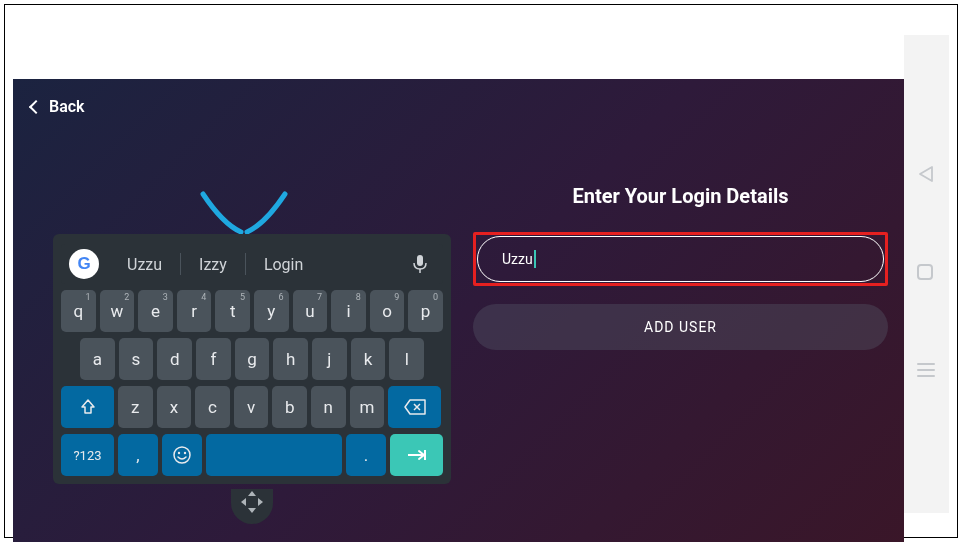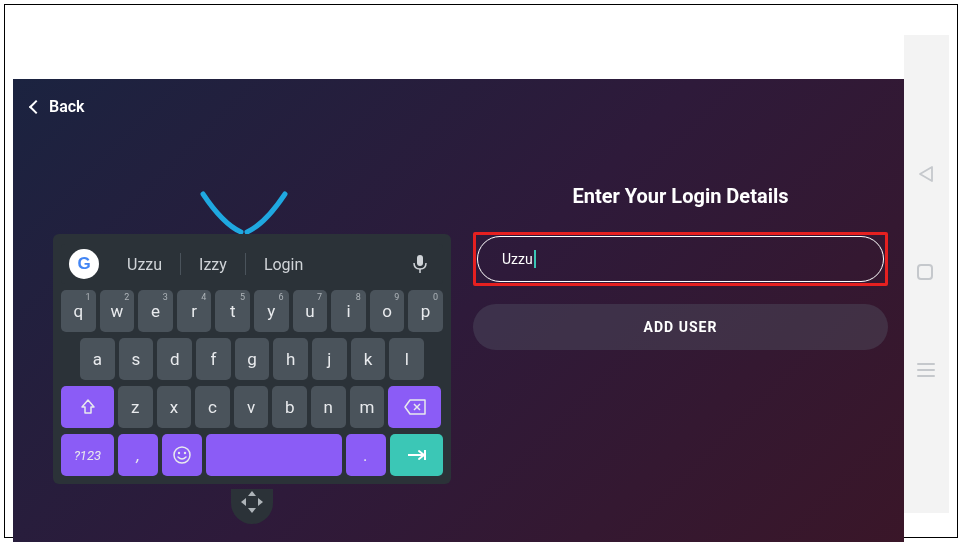--- a/index.html
+++ b/index.html
@@ -125,21 +125,21 @@
       position: relative;
       cursor: pointer;
       user-select: none;
     }
     .key .num {
       position: absolute;
       top: 2px; right: 5px;
       font-size: 9px;
       color: #aeb4b9;
     }
-    .key.dark { background: #8b5cf6; font-style: italic; }
+    .key.dark { background: #0369a1; }
     .key.enter { background: #3bc7b6; }
     .key.space { flex: 1; }
     .shift-w { width: 53px; }
     .letter-w { width: 34.6px; }
     .bks-w { width: 53px; }
     .sym-w { width: 53px; }
     .comma-w { width: 40px; }
     .emoji-w { width: 40px; }
     .period-w { width: 40px; }
     .enter-w { width: 53px; }
@@ -194,21 +194,21 @@
       background: transparent;
     }
     .input-pill.dim {
       border: none;
       background: rgba(90, 95, 110, 0.35);
     }
     .input-pill.btn {
       border: none;
       background: rgba(90, 95, 110, 0.35);
       justify-content: center;
-      font-weight: 700;
+      font-weight: 400;
       letter-spacing: 1px;
       font-size: 14px;
       cursor: pointer;
       margin-top: 18px;
     }
     .input-text {
       color: #fff;
       font-size: 14px;
     }
     .ph-text {

